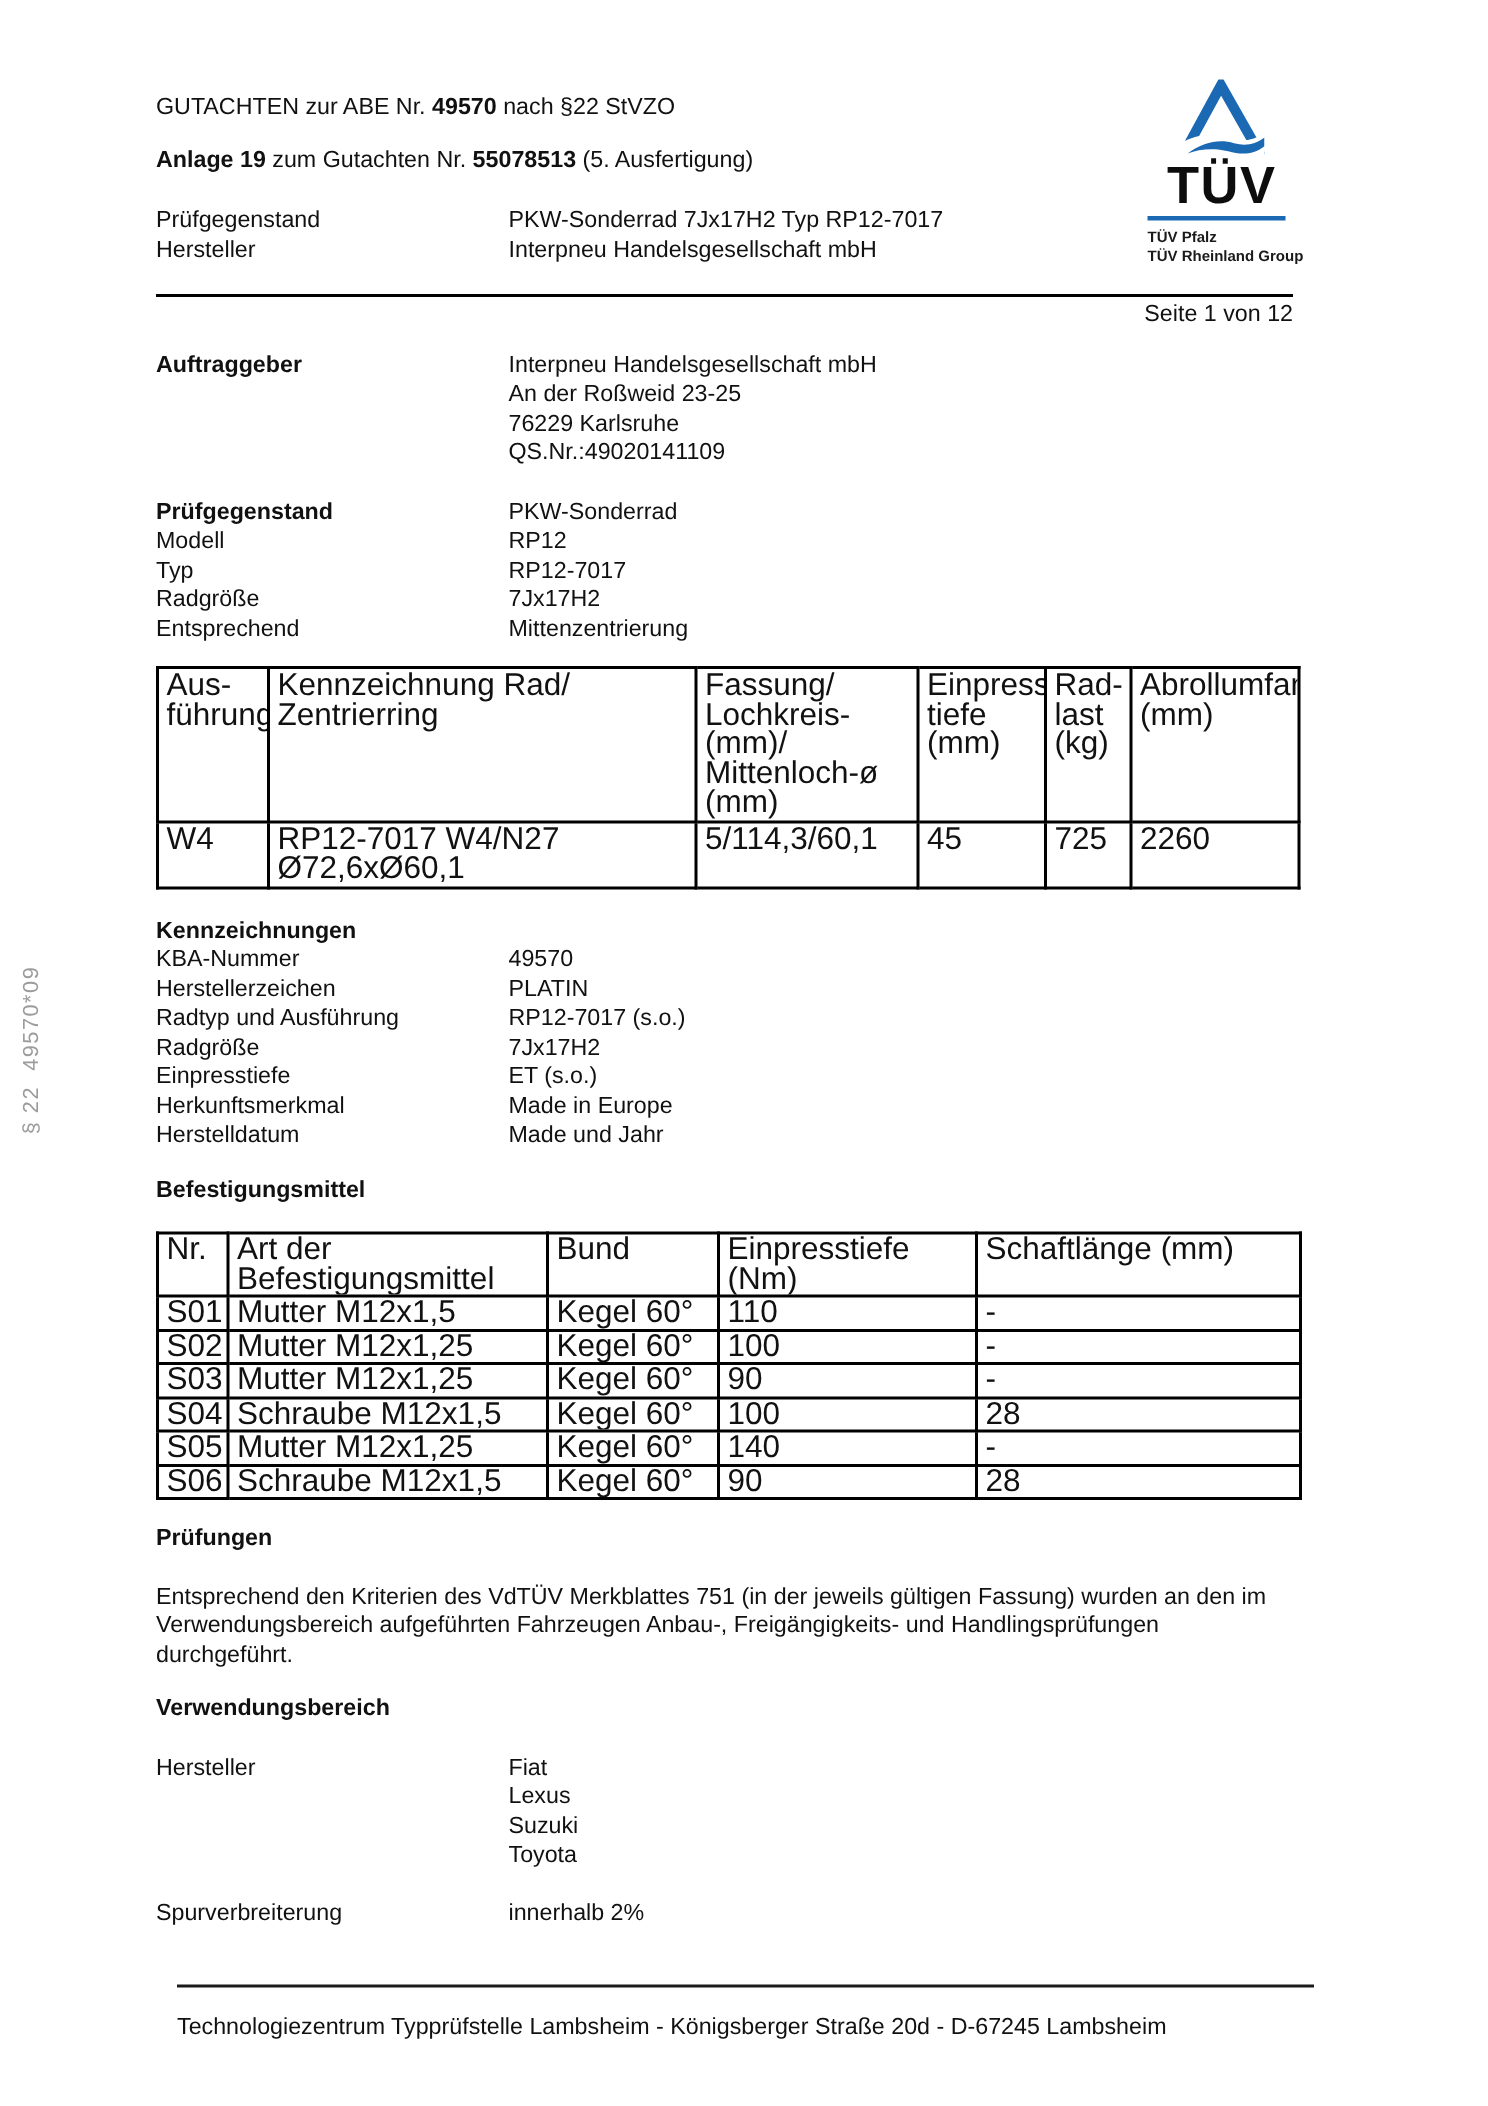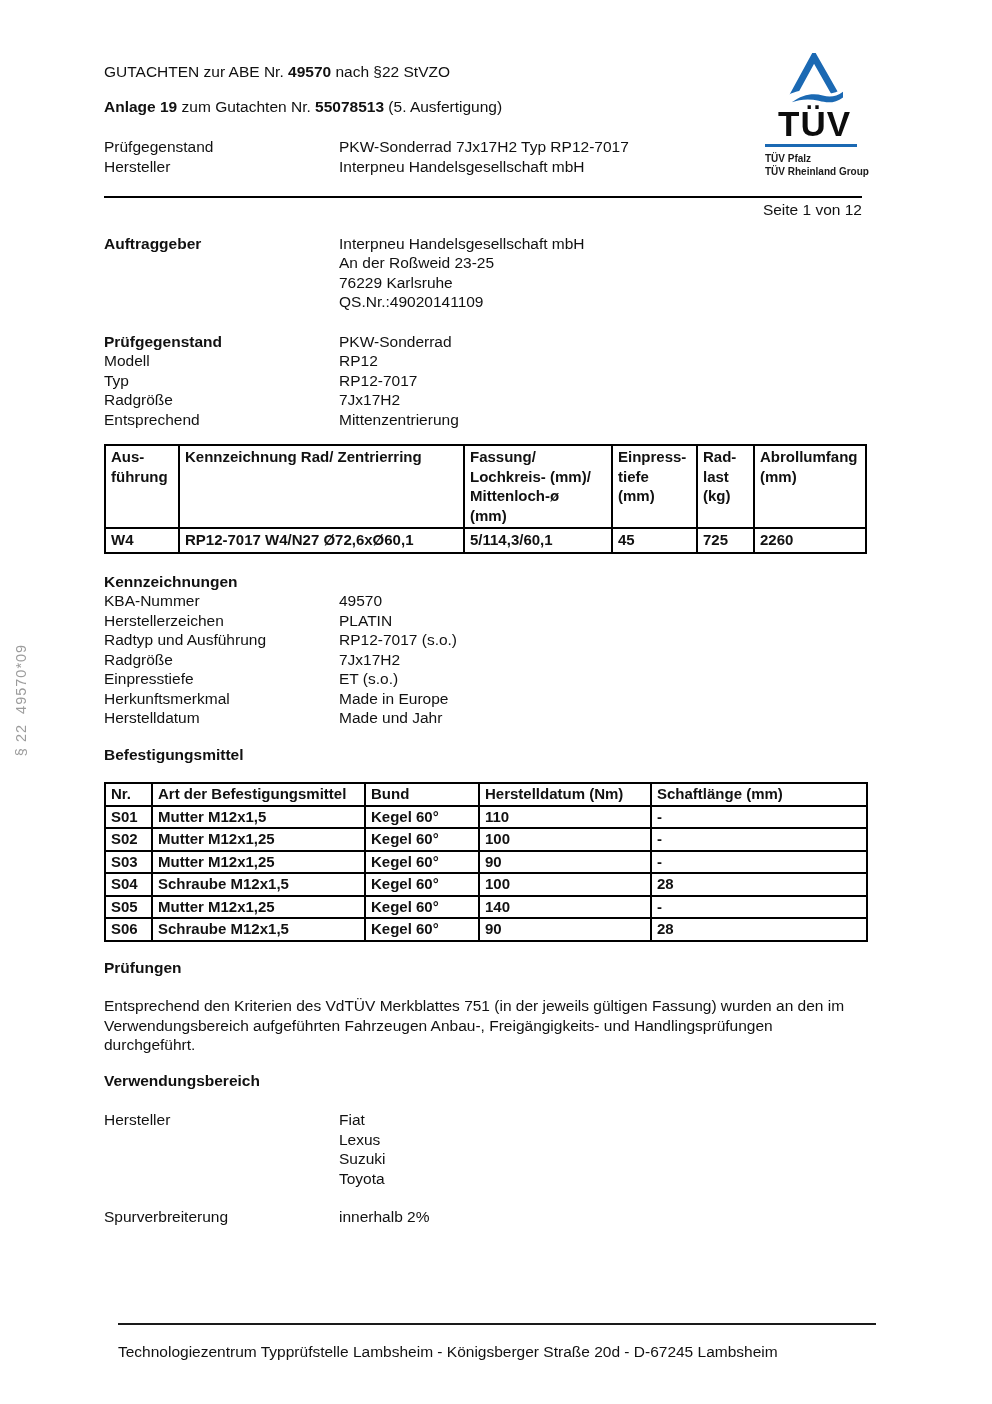--- a/index.html
+++ b/index.html
@@ -41,21 +41,21 @@
   .pruefungen-title { margin-top:16px; }
   .pruefungen-text { margin-top:19px; }
   .verwendung-title { margin-top:16px; }
   .hersteller-row { margin-top:20px; }
   .spur-row { margin-top:19px; }
 
   .kv { display:flex; }
   .kv .k { width:235px; flex:none; }
   .kv .v { flex:1; }
 
-  table { border-collapse:collapse; width:761px; table-layout:fixed; font-size:15px; line-height:19.5px;font-weight:bold; }
+  table { border-collapse:collapse; width:761px; table-layout:fixed; font-size:21px; line-height:19.5px; }
   td { border:2px solid #000; padding:1px 5px 2px 5px; vertical-align:top; overflow:hidden; }
   .fastener-table td { padding:0 5px 1px 5px; }
 
   .footer { position:absolute; left:118px; top:1323px; width:758px; border-top:2px solid #1a1a1a; padding-top:17px; }
 </style>
 </head>
 <body>
 
 <div class="page">
 
@@ -202,21 +202,21 @@
           <col style="width:213px">
           <col style="width:114px">
           <col style="width:172px">
           <col style="width:216px">
         </colgroup>
       <tbody>
           <tr>
         <td>Nr.</td>
         <td>Art der Befestigungsmittel</td>
         <td>Bund</td>
-        <td>Herstelldatum (Nm)</td>
+        <td>Einpresstiefe (Nm)</td>
         <td>Schaftlänge (mm)</td>
       </tr>
       <tr>
         <td>S01</td>
         <td>Mutter M12x1,5</td>
         <td>Kegel 60°</td>
         <td>110</td>
         <td>-</td>
       </tr>
       <tr>

